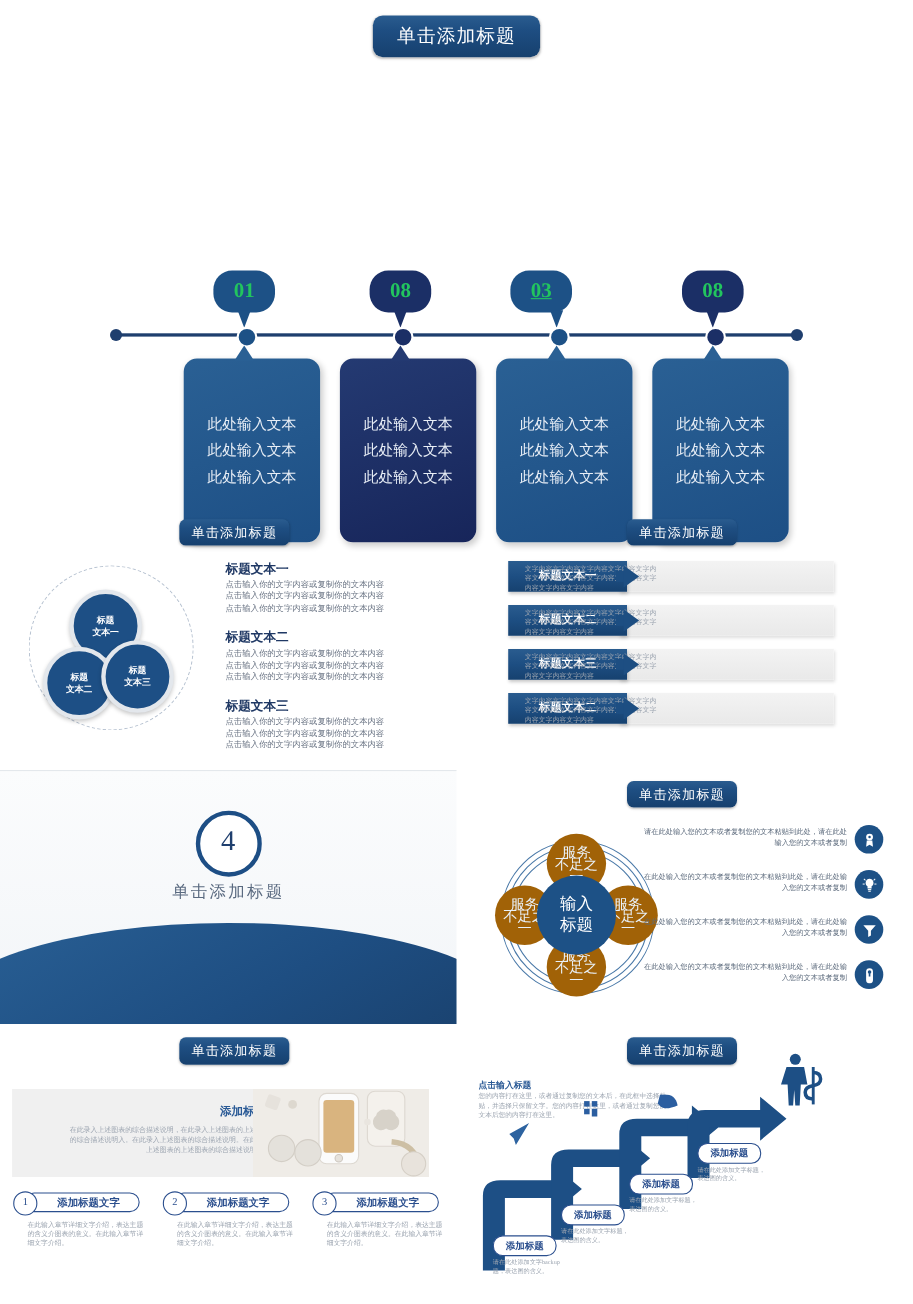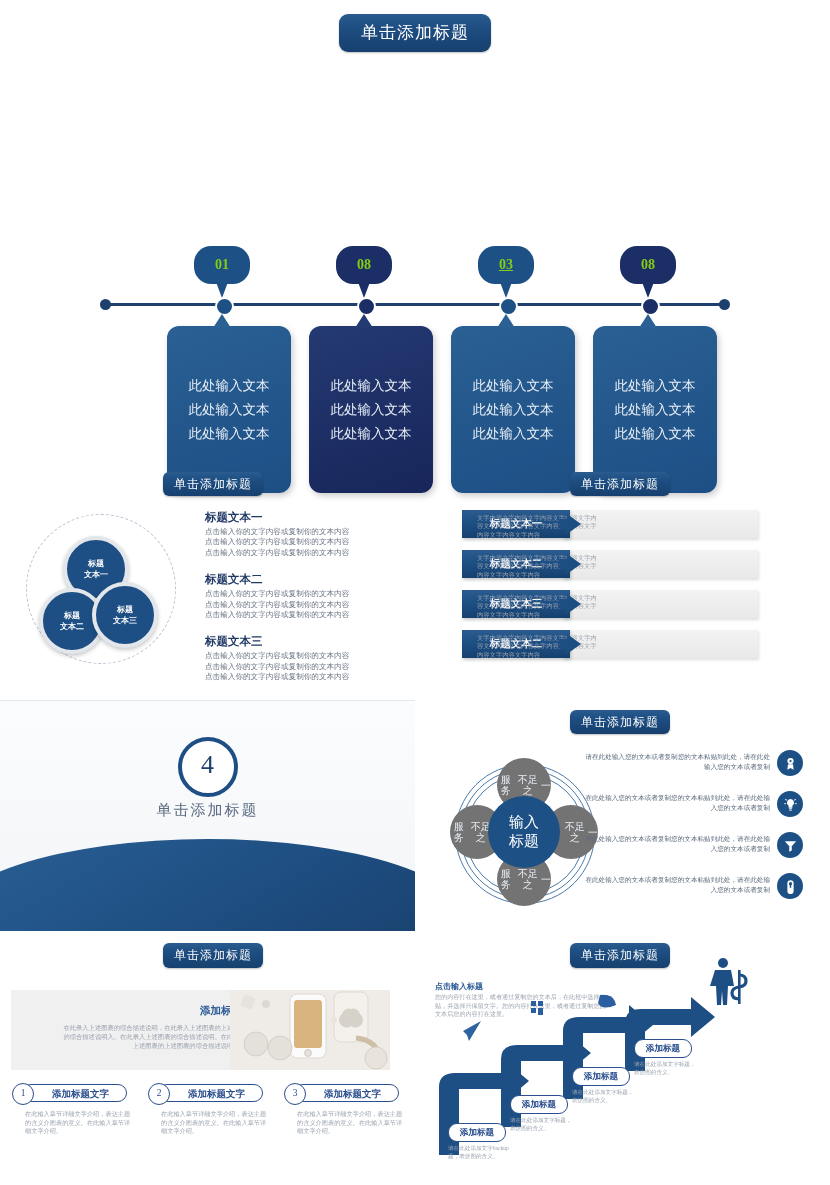--- a/index.html
+++ b/index.html
@@ -37,21 +37,21 @@
     background:#1f3f6e;
   }
   #tl-cap-left{left:100px;}
   #tl-cap-right{left:719px;}
   .tl-node{
     position:absolute;top:179px;width:15px;height:15px;border-radius:50%;
     border:2px solid #ffffff;
   }
   .tl-badge{
     position:absolute;top:128px;width:56px;height:38px;border-radius:17px;
-    color:#84cc16;font-size:14px;font-weight:bold;text-align:center;line-height:38px;
+    color:#22c55e;font-size:19px;font-weight:bold;text-align:center;line-height:38px;
     font-family:"Liberation Serif","DejaVu Serif",serif;
   }
   .tl-badge:after{
     content:"";position:absolute;left:26px;bottom:-13px;
     border-left:6px solid transparent;border-right:6px solid transparent;
     border-top:15px solid inherit;
   }
   .tl-tail{
     position:absolute;width:0;height:0;
     border-left:6px solid transparent;border-right:6px solid transparent;
@@ -142,23 +142,23 @@
 
   
   #slide6{position:absolute;left:415px;top:700px;width:415px;height:230px;}
   #slide6-title{position:absolute;left:155px;top:10px;width:100px;height:24px;line-height:24px;font-size:12px;border-radius:6px;}
   #cdia{position:absolute;left:18px;top:46px;width:185px;height:175px;}
   .c-ring{position:absolute;border:1px solid #4a79a8;border-radius:50%;}
   #c-ring1{left:32px;top:28px;width:118px;height:118px;}
   #c-ring2{left:27px;top:23px;width:128px;height:128px;}
   #c-ring3{left:22px;top:18px;width:138px;height:138px;}
   .c-lobe{
-    position:absolute;width:54px;height:54px;border-radius:50%;background:#737373;
-    color:#e9f0f7;font-size:10px;line-height:11px;text-align:center;
-    display:flex;flex-direction:row;align-items:center;justify-content:center;
+    position:absolute;width:54px;height:54px;border-radius:50%;background:#a16207;
+    color:#e9f0f7;font-size:13px;line-height:11px;text-align:center;
+    display:flex;flex-direction:column;align-items:center;justify-content:center;
     font-family:"Liberation Serif","DejaVu Serif",serif;
   }
   #c-lobe-top{left:64px;top:12px;}
   #c-lobe-bottom{left:64px;top:106px;}
   #c-lobe-left{left:17px;top:59px;}
   #c-lobe-right{left:111px;top:59px;}
   #c-center{
     position:absolute;left:55px;top:50px;width:72px;height:72px;border-radius:50%;
     background:#1d5186;color:#fff;font-size:15px;line-height:19px;text-align:center;
     display:flex;flex-direction:column;align-items:center;justify-content:center;
@@ -246,21 +246,21 @@
       </div>
       <div class="tl-badge" style="left:336px;background:#1b2f66;">08</div>
       <div class="tl-tail" style="left:358px;top:164px;border-top:16px solid #1b2f66;"></div>
       <div class="tl-node" style="left:357px;background:#1b2f66;"></div>
       <div class="tl-card-notch" style="left:355px;border-bottom-color:#243a72;"></div>
       <div class="tl-card" style="left:309px;background:linear-gradient(160deg,#243a72 0%,#17255a 100%);">
         <div>此处输入文本</div>
         <div>此处输入文本</div>
         <div>此处输入文本</div>
       </div>
-      <div class="tl-badge" style="left:478px;background:#1d5186;text-decoration:underline;">03</div>
+      <div class="tl-badge" style="left:464px;background:#1d5186;text-decoration:underline;">03</div>
       <div class="tl-tail" style="left:500px;top:164px;border-top:16px solid #1d5186;"></div>
       <div class="tl-node" style="left:499px;background:#1d5186;"></div>
       <div class="tl-card-notch" style="left:497px;border-bottom-color:#2a6094;"></div>
       <div class="tl-card" style="left:451px;background:linear-gradient(160deg,#2a6094 0%,#1d4f85 100%);">
         <div>此处输入文本</div>
         <div>此处输入文本</div>
         <div>此处输入文本</div>
       </div>
       <div class="tl-badge" style="left:620px;background:#1b2f66;">08</div>
       <div class="tl-tail" style="left:642px;top:164px;border-top:16px solid #1b2f66;"></div>

